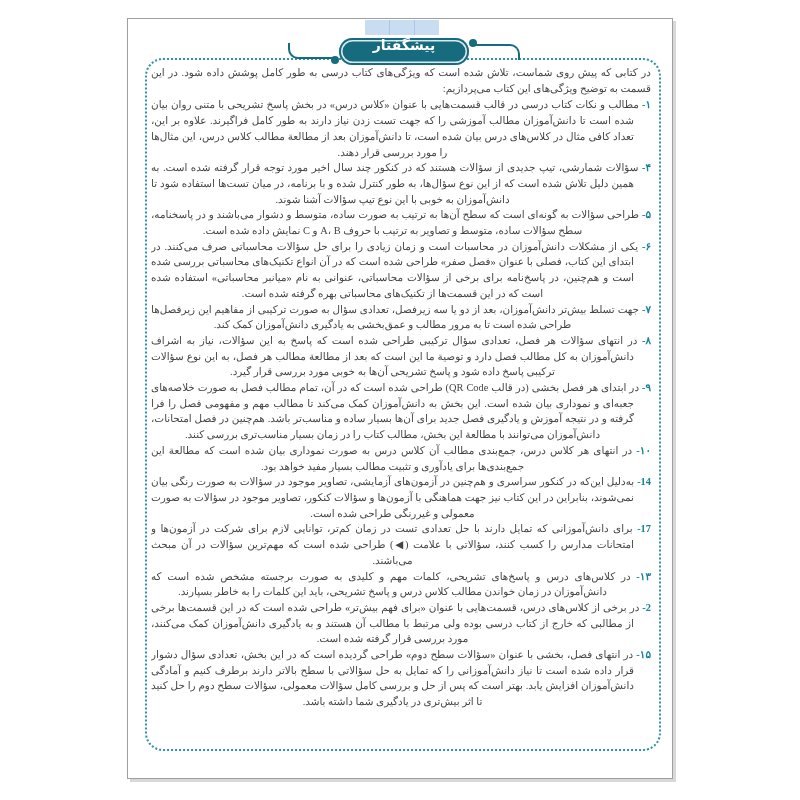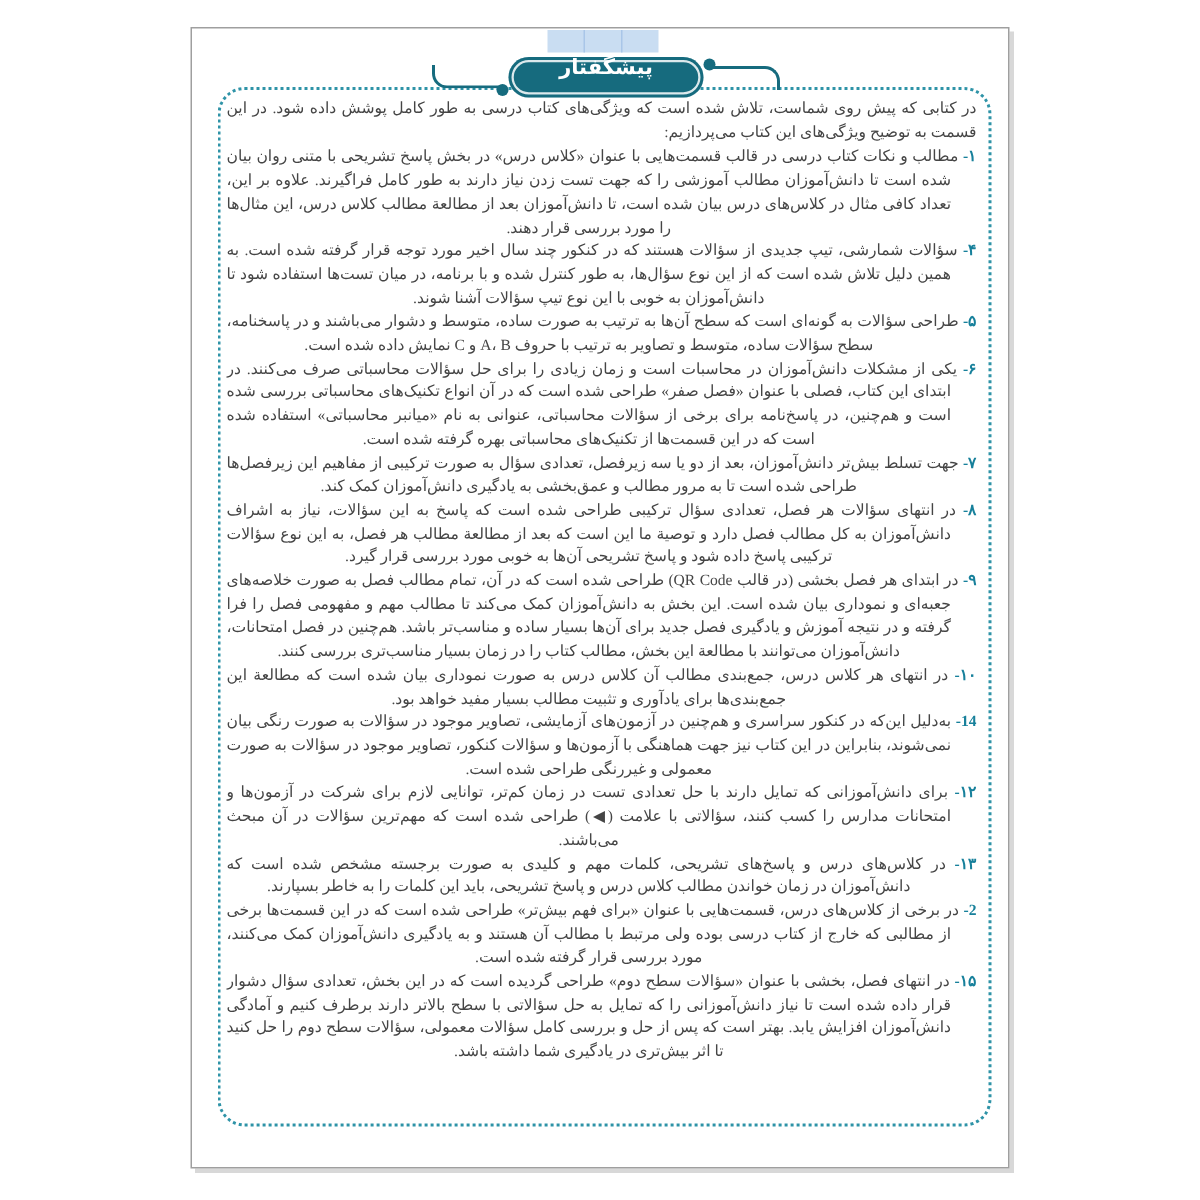--- a/index.html
+++ b/index.html
@@ -92,21 +92,21 @@
       <div id="items-list">
           <div class="item"><span class="num">۱- </span><span>مطالب و نکات کتاب درسی در قالب قسمت‌هایی با عنوان «کلاس درس» در بخش پاسخ تشریحی با متنی روان بیان شده است تا دانش‌آموزان مطالب آموزشی را که جهت تست زدن نیاز دارند به طور کامل فراگیرند. علاوه بر این، تعداد کافی مثال در کلاس‌های درس بیان شده است، تا دانش‌آموزان بعد از مطالعة مطالب کلاس درس، این مثال‌ها را مورد بررسی قرار دهند.</span></div>
           <div class="item"><span class="num">۴- </span><span>سؤالات شمارشی، تیپ جدیدی از سؤالات هستند که در کنکور چند سال اخیر مورد توجه قرار گرفته شده است. به همین دلیل تلاش شده است که از این نوع سؤال‌ها، به طور کنترل شده و با برنامه، در میان تست‌ها استفاده شود تا دانش‌آموزان به خوبی با این نوع تیپ سؤالات آشنا شوند.</span></div>
           <div class="item"><span class="num">۵- </span><span>طراحی سؤالات به گونه‌ای است که سطح آن‌ها به ترتیب به صورت ساده، متوسط و دشوار می‌باشند و در پاسخنامه، سطح سؤالات ساده، متوسط و تصاویر به ترتیب با حروف A، B و C نمایش داده شده است.</span></div>
           <div class="item"><span class="num">۶- </span><span>یکی از مشکلات دانش‌آموزان در محاسبات است و زمان زیادی را برای حل سؤالات محاسباتی صرف می‌کنند. در ابتدای این کتاب، فصلی با عنوان «فصل صفر» طراحی شده است که در آن انواع تکنیک‌های محاسباتی بررسی شده است و هم‌چنین، در پاسخ‌نامه برای برخی از سؤالات محاسباتی، عنوانی به نام «میانبر محاسباتی» استفاده شده است که در این قسمت‌ها از تکنیک‌های محاسباتی بهره گرفته شده است.</span></div>
           <div class="item"><span class="num">۷- </span><span>جهت تسلط بیش‌تر دانش‌آموزان، بعد از دو یا سه زیرفصل، تعدادی سؤال به صورت ترکیبی از مفاهیم این زیرفصل‌ها طراحی شده است تا به مرور مطالب و عمق‌بخشی به یادگیری دانش‌آموزان کمک کند.</span></div>
           <div class="item"><span class="num">۸- </span><span>در انتهای سؤالات هر فصل، تعدادی سؤال ترکیبی طراحی شده است که پاسخ به این سؤالات، نیاز به اشراف دانش‌آموزان به کل مطالب فصل دارد و توصیة ما این است که بعد از مطالعة مطالب هر فصل، به این نوع سؤالات ترکیبی پاسخ داده شود و پاسخ تشریحی آن‌ها به خوبی مورد بررسی قرار گیرد.</span></div>
           <div class="item"><span class="num">۹- </span><span>در ابتدای هر فصل بخشی (در قالب QR Code) طراحی شده است که در آن، تمام مطالب فصل به صورت خلاصه‌های جعبه‌ای و نموداری بیان شده است. این بخش به دانش‌آموزان کمک می‌کند تا مطالب مهم و مفهومی فصل را فرا گرفته و در نتیجه آموزش و یادگیری فصل جدید برای آن‌ها بسیار ساده و مناسب‌تر باشد. هم‌چنین در فصل امتحانات، دانش‌آموزان می‌توانند با مطالعة این بخش، مطالب کتاب را در زمان بسیار مناسب‌تری بررسی کنند.</span></div>
           <div class="item"><span class="num">۱۰- </span><span>در انتهای هر کلاس درس، جمع‌بندی مطالب آن کلاس درس به صورت نموداری بیان شده است که مطالعة این جمع‌بندی‌ها برای یادآوری و تثبیت مطالب بسیار مفید خواهد بود.</span></div>
           <div class="item"><span class="num">14- </span><span>به‌دلیل این‌که در کنکور سراسری و هم‌چنین در آزمون‌های آزمایشی، تصاویر موجود در سؤالات به صورت رنگی بیان نمی‌شوند، بنابراین در این کتاب نیز جهت هماهنگی با آزمون‌ها و سؤالات کنکور، تصاویر موجود در سؤالات به صورت معمولی و غیررنگی طراحی شده است.</span></div>
-          <div class="item"><span class="num">۱۲- </span><span>برای دانش‌آموزانی که تمایل دارند با حل تعدادی تست در زمان کم‌تر، توانایی لازم برای شرکت در آزمون‌ها و امتحانات مدارس را کسب کنند، سؤالاتی با علامت (◀) طراحی شده است که مهم‌ترین سؤالات در آن مبحث می‌باشند.</span></div>
+          <div class="item"><span class="num">17- </span><span>برای دانش‌آموزانی که تمایل دارند با حل تعدادی تست در زمان کم‌تر، توانایی لازم برای شرکت در آزمون‌ها و امتحانات مدارس را کسب کنند، سؤالاتی با علامت (◀) طراحی شده است که مهم‌ترین سؤالات در آن مبحث می‌باشند.</span></div>
           <div class="item"><span class="num">۱۳- </span><span>در کلاس‌های درس و پاسخ‌های تشریحی، کلمات مهم و کلیدی به صورت برجسته مشخص شده است که دانش‌آموزان در زمان خواندن مطالب کلاس درس و پاسخ تشریحی، باید این کلمات را به خاطر بسپارند.</span></div>
           <div class="item"><span class="num">2- </span><span>در برخی از کلاس‌های درس، قسمت‌هایی با عنوان «برای فهم بیش‌تر» طراحی شده است که در این قسمت‌ها برخی از مطالبی که خارج از کتاب درسی بوده ولی مرتبط با مطالب آن هستند و به یادگیری دانش‌آموزان کمک می‌کنند، مورد بررسی قرار گرفته شده است.</span></div>
           <div class="item"><span class="num">۱۵- </span><span>در انتهای فصل، بخشی با عنوان «سؤالات سطح دوم» طراحی گردیده است که در این بخش، تعدادی سؤال دشوار قرار داده شده است تا نیاز دانش‌آموزانی را که تمایل به حل سؤالاتی با سطح بالاتر دارند برطرف کنیم و آمادگی دانش‌آموزان افزایش یابد. بهتر است که پس از حل و بررسی کامل سؤالات معمولی، سؤالات سطح دوم را حل کنید تا اثر بیش‌تری در یادگیری شما داشته باشد.</span></div>
         </div>
     </div>
 
   </div>
 </div>
 
 </body></html>

